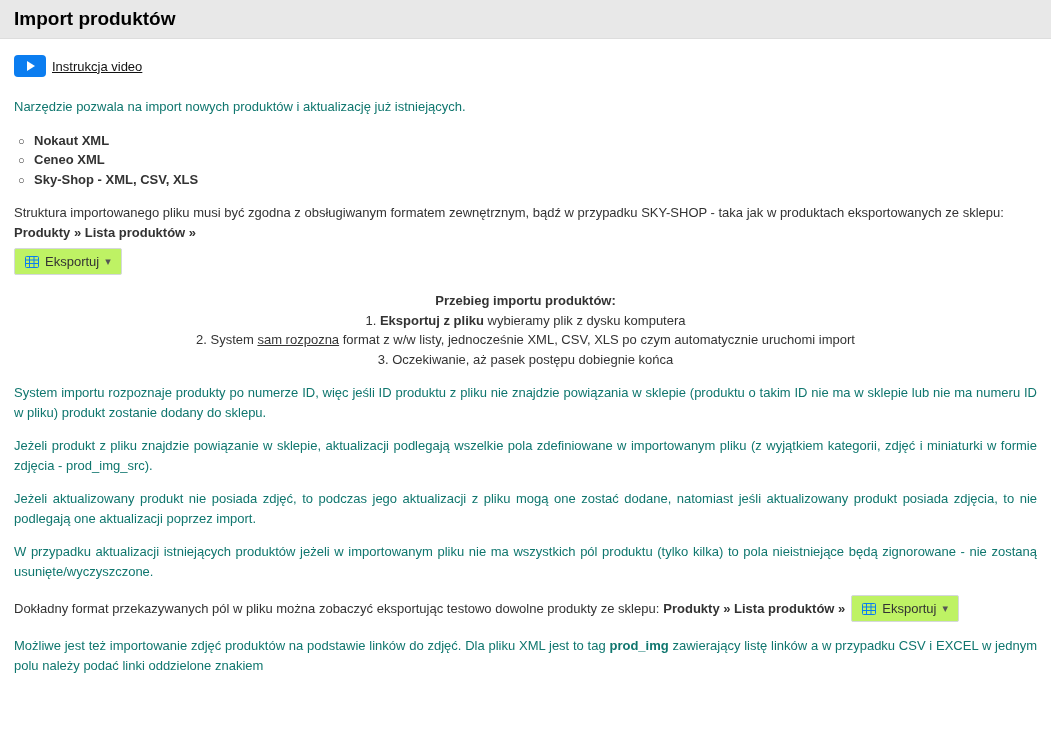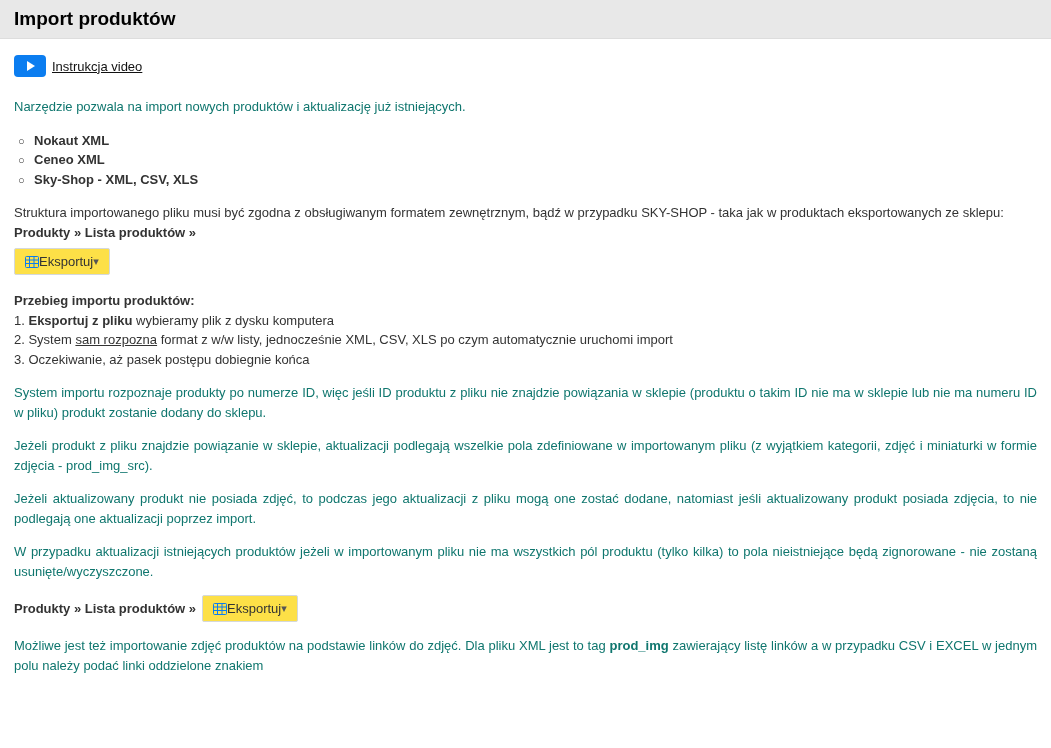--- a/index.html
+++ b/index.html
@@ -84,22 +84,22 @@
       width: 16px;
       font-size: 11px;
       color: #333;
     }
     ul.format-list li .fmt-text {
       font-weight: bold;
     }
     .btn-export {
       display: inline-flex;
       align-items: center;
-      gap: 0;
-      background: #fde047;
+      gap: 6px;
+      background: #bef264;
       border: 1px solid #d4d8db;
       border-radius: 2px;
       padding: 5px 10px;
       font-family: inherit;
       font-size: 13px;
       color: #333;
       cursor: pointer;
       margin-top: 4px;
       margin-bottom: 16px;
       margin-right: 6px;
@@ -114,20 +114,21 @@
       width: 14px;
       height: 14px;
       display: inline-block;
     }
     .chev {
       font-size: 11px;
       color: #555;
     }
     .steps {
       margin-bottom: 14px;
+      text-align: center;
     }
     .steps div {
       line-height: 1.5;
     }
     .underline {
       text-decoration: underline;
     }
     .export-line {
       display: flex;
       align-items: center;
@@ -189,20 +190,21 @@
     </div>
     <div>3. Oczekiwanie, aż pasek postępu dobiegnie końca</div>
   </div>
 
   <div class="para">System importu rozpoznaje produkty po numerze ID, więc jeśli ID produktu z pliku nie znajdzie powiązania w sklepie (produktu o takim ID nie ma w sklepie lub nie ma numeru ID w pliku) produkt zostanie dodany do sklepu.</div>
   <div class="para">Jeżeli produkt z pliku znajdzie powiązanie w sklepie, aktualizacji podlegają wszelkie pola zdefiniowane w importowanym pliku (z wyjątkiem kategorii, zdjęć i miniaturki w formie zdjęcia - prod_img_src).</div>
   <div class="para">Jeżeli aktualizowany produkt nie posiada zdjęć, to podczas jego aktualizacji z pliku mogą one zostać dodane, natomiast jeśli aktualizowany produkt posiada zdjęcia, to nie podlegają one aktualizacji poprzez import.</div>
   <div class="para">W przypadku aktualizacji istniejących produktów jeżeli w importowanym pliku nie ma wszystkich pól produktu (tylko kilka) to pola nieistniejące będą zignorowane - nie zostaną usunięte/wyczyszczone.</div>
 
   <div class="export-line">
+    <span>Dokładny format przekazywanych pól w pliku można zobaczyć eksportując testowo dowolne produkty ze sklepu: </span>
     <span class="bold">Produkty » Lista produktów »</span>
     <button class="btn-export btn-export-inline">
       <span class="table-icon">
         <svg width="14" height="14" viewBox="0 0 14 14">
           <rect x="0.5" y="1.5" width="13" height="11" rx="1" fill="none" stroke="#0b7df0" stroke-width="1"></rect>
           <line x1="0.5" y1="5" x2="13.5" y2="5" stroke="#0b7df0" stroke-width="1"></line>
           <line x1="0.5" y1="8.5" x2="13.5" y2="8.5" stroke="#0b7df0" stroke-width="1"></line>
           <line x1="4.5" y1="1.5" x2="4.5" y2="12.5" stroke="#0b7df0" stroke-width="1"></line>
           <line x1="9" y1="1.5" x2="9" y2="12.5" stroke="#0b7df0" stroke-width="1"></line>
         </svg>

